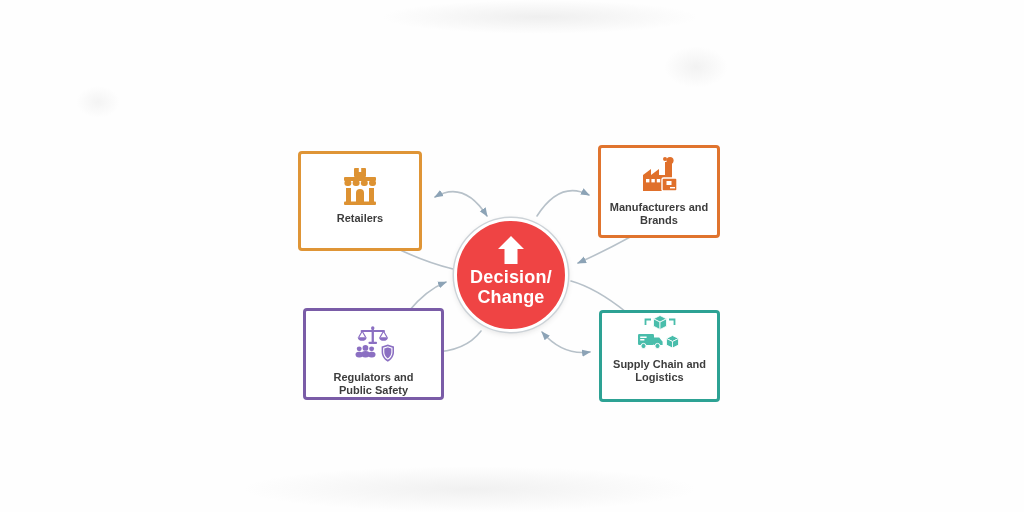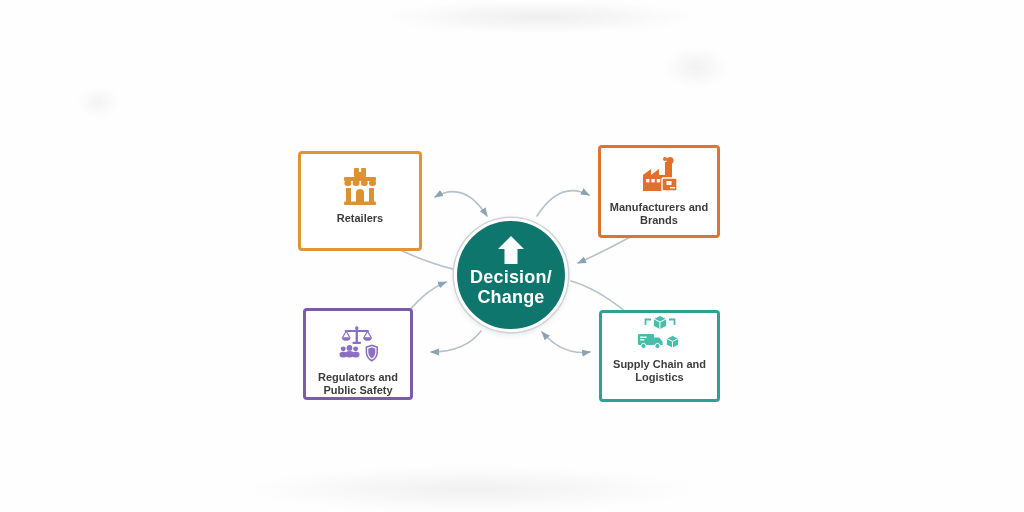--- a/index.html
+++ b/index.html
@@ -15,26 +15,26 @@
   .node{
     position:absolute;background:#ffffff;border:3px solid #999;border-radius:4px;
     display:flex;flex-direction:column;align-items:center;
   }
   .node-label{
     font-size:11px;font-weight:bold;color:#3d3d3d;text-align:center;
     line-height:13px;white-space:pre-line;margin-top:5px;
   }
   #node-retailers{left:298px;top:151px;width:124px;height:100px;border-color:#df9536;padding-top:13px;}
   #node-manufacturers{left:598px;top:145px;width:122px;height:93px;border-color:#e0742e;padding-top:8px;}
-  #node-regulators{left:303px;top:308px;width:110px;height:92px;border-color:#7a5ca7;padding-top:15px;}
+  #node-regulators{left:303px;top:308px;width:141px;height:92px;border-color:#7a5ca7;padding-top:15px;}
   #node-supply{left:599px;top:310px;width:121px;height:92px;border-color:#2da294;}
 
   #center-node{
     position:absolute;left:454px;top:218px;width:114px;height:114px;border-radius:50%;
-    background:#0f766e;border:3px solid #ffffff;
+    background:#ef4444;border:3px solid #ffffff;
     box-shadow:0 0 0 1.5px #ccd2d7, 0 2px 6px rgba(0,0,0,0.12);
     display:flex;flex-direction:column;align-items:center;padding-top:15px;
   }
   #center-label{
     color:#ffffff;font-size:18px;font-weight:bold;line-height:20px;
     text-align:center;white-space:pre-line;margin-top:3px;letter-spacing:.2px;
   }
 </style>
 </head>
 <body>

